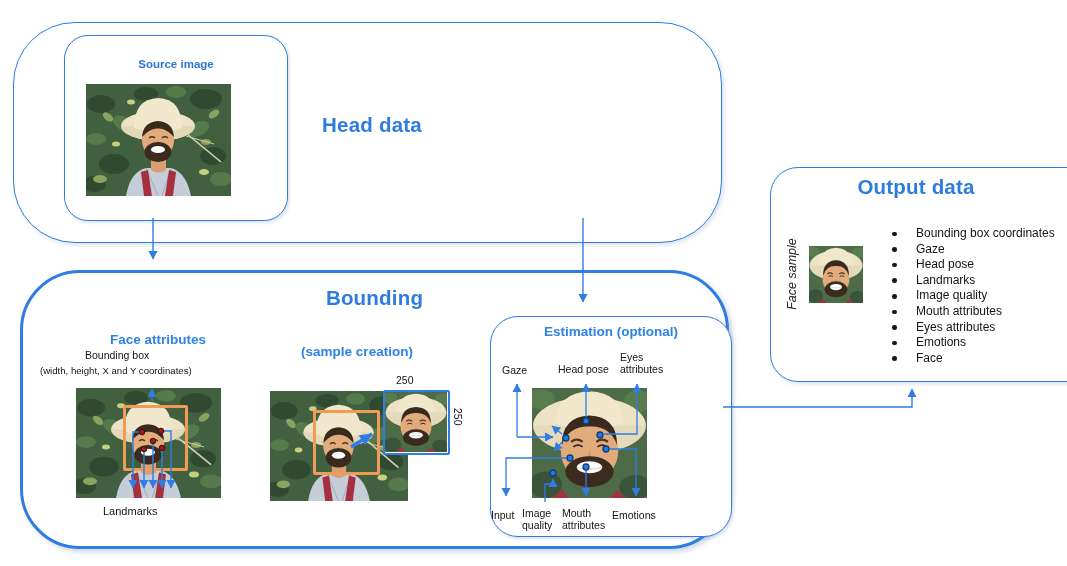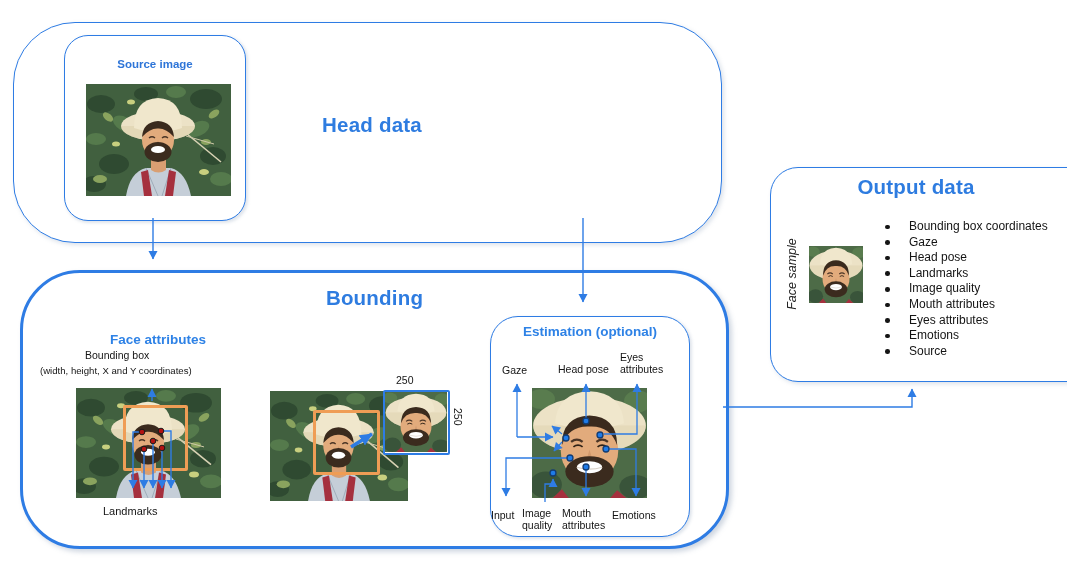--- a/index.html
+++ b/index.html
@@ -10,20 +10,21 @@
   .container{
     position:absolute;background:#fff;border:1.5px solid #2e7ce4;
     box-shadow:2px 2px 4px rgba(130,150,180,.28);
   }
   .input-container{left:13px;top:22px;width:707px;height:219px;border-radius:62px;}
   .detection-container{left:20px;top:270px;width:703px;height:273px;border-radius:60px;border-width:3.5px;box-shadow:3px 3px 5px rgba(120,140,170,.35);}
   .output-container{left:770px;top:167px;width:280px;height:213px;border-radius:28px;padding-left:48px;}
   .inner-box{
     position:absolute;background:#fff;border:1.4px solid #2e7ce4;border-radius:24px;
     box-shadow:1.5px 1.5px 3px rgba(130,150,180,.25);
+    padding-left:42px;
   }
   .source-box{left:50px;top:12px;width:180px;height:184px;}
   .sample-box{left:479px;top:12px;width:181px;height:184px;}
   .estimation-box{left:467px;top:43px;width:198px;height:219px;border-radius:28px;}
   .box-label{
     position:absolute;left:0;width:100%;text-align:center;
     color:#2e75d8;font-size:11.5px;font-weight:600;
   }
   .big-title{
     position:absolute;text-align:center;color:#2e7ce0;
@@ -36,21 +37,21 @@
   .small-label{position:absolute;text-align:left;font-size:10.5px;line-height:11.5px;color:#141414;}
   .photo{position:absolute;display:block;}
   .bbox-orange{position:absolute;border:3px solid #ef9d55;border-radius:2px;}
   .bbox-blue{position:absolute;border:2.6px solid #2e7ce4;border-radius:2px;background:#fff;box-sizing:border-box;}
   .vert-label{
     position:absolute;width:90px;height:14px;text-align:center;
     font-size:12.5px;font-style:italic;color:#222;
     transform:rotate(-90deg);
   }
   .v-250{position:absolute;writing-mode:vertical-rl;font-size:10.5px;color:#141414;}
-  .out-list{position:absolute;list-style:none;margin:9px;padding:0;}
+  .out-list{position:absolute;list-style:none;margin:16px;padding:0;}
   .out-list li{position:relative;padding-left:27px;font-size:12px;line-height:15.6px;color:#141414;}
   .out-list li::before{
     content:"";position:absolute;left:3px;top:5.6px;width:4.6px;height:4.6px;
     border-radius:50%;background:#151515;
   }
   #overlay{position:absolute;left:0;top:0;pointer-events:none;}
   #symdefs{position:absolute;width:0;height:0;}
 </style>
 </head>
 <body>
@@ -145,20 +146,21 @@
 
     <div class="section-title" style="left:60px;top:59px;width:150px;">Face attributes</div>
     <div class="small-label" style="left:62px;top:77px;width:140px;">Bounding box</div>
     <div class="small-label" style="left:17px;top:92px;width:180px;font-size:9.6px;white-space:nowrap;">(width, height, X and Y coordinates)</div>
     <svg class="photo" style="left:53px;top:115px;" width="145" height="110">
         <use href="#ph-scene"></use>
       </svg>
     <div class="bbox-orange" style="left:100px;top:132px;width:59px;height:60px;"></div>
     <div class="small-label" style="left:80px;top:233px;width:100px;font-size:11px;">Landmarks</div>
 
+    <div class="section-title" style="left:254px;top:71px;width:160px;">(sample creation)</div>
     <svg class="photo" style="left:247px;top:118px;" width="138" height="110">
         <use href="#ph-scene"></use>
       </svg>
     <div class="bbox-orange" style="left:290px;top:137px;width:61px;height:59px;"></div>
     <div class="small-label" style="left:373px;top:102px;width:40px;">250</div>
     <div class="bbox-blue" style="left:360px;top:117px;width:67px;height:65px;">
       <svg class="photo" style="left:0;top:0;" width="62" height="60">
           <use href="#ph-face"></use>
         </svg>
     </div>
@@ -188,21 +190,21 @@
     <ul class="out-list" style="left:102px;top:42px;width:172px;">
 
     <li>Bounding box coordinates</li>
         <li>Gaze</li>
         <li>Head pose</li>
         <li>Landmarks</li>
         <li>Image quality</li>
         <li>Mouth attributes</li>
         <li>Eyes attributes</li>
         <li>Emotions</li>
-        <li>Source</li>
+        <li>Face</li>
       </ul>
   </div>
 
   <svg id="overlay" width="1067" height="566" viewBox="0 0 1067 566">
     <defs>
       <marker id="arr" markerUnits="userSpaceOnUse" markerWidth="11" markerHeight="11" refX="8.5" refY="5" orient="auto">
         <path d="M0.5,0.5 L9,5 L0.5,9.5 Z" fill="#2e7ce4"></path>
       </marker>
       <marker id="arrBig" markerUnits="userSpaceOnUse" markerWidth="15" markerHeight="13" refX="12" refY="6" orient="auto">
         <path d="M0,0 L13,6 L0,12 Z" fill="#2e7ce4"></path>

